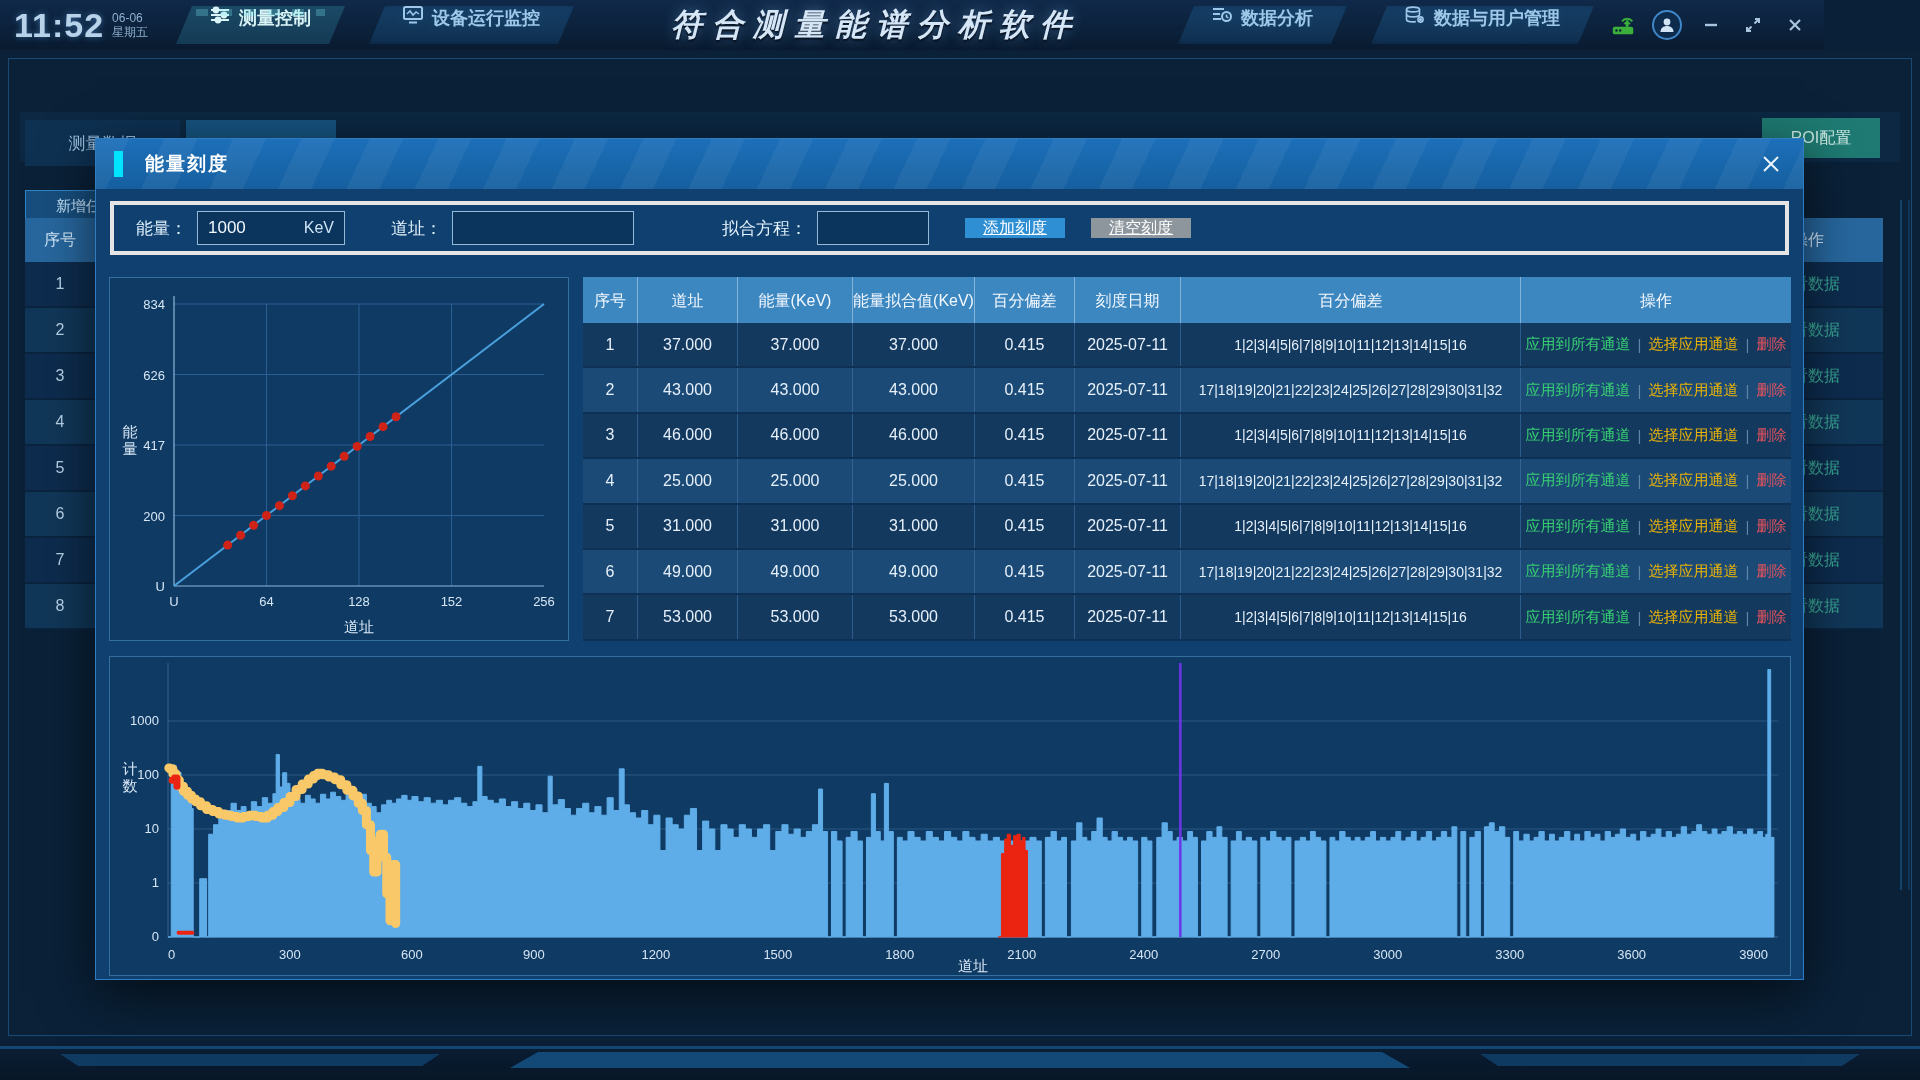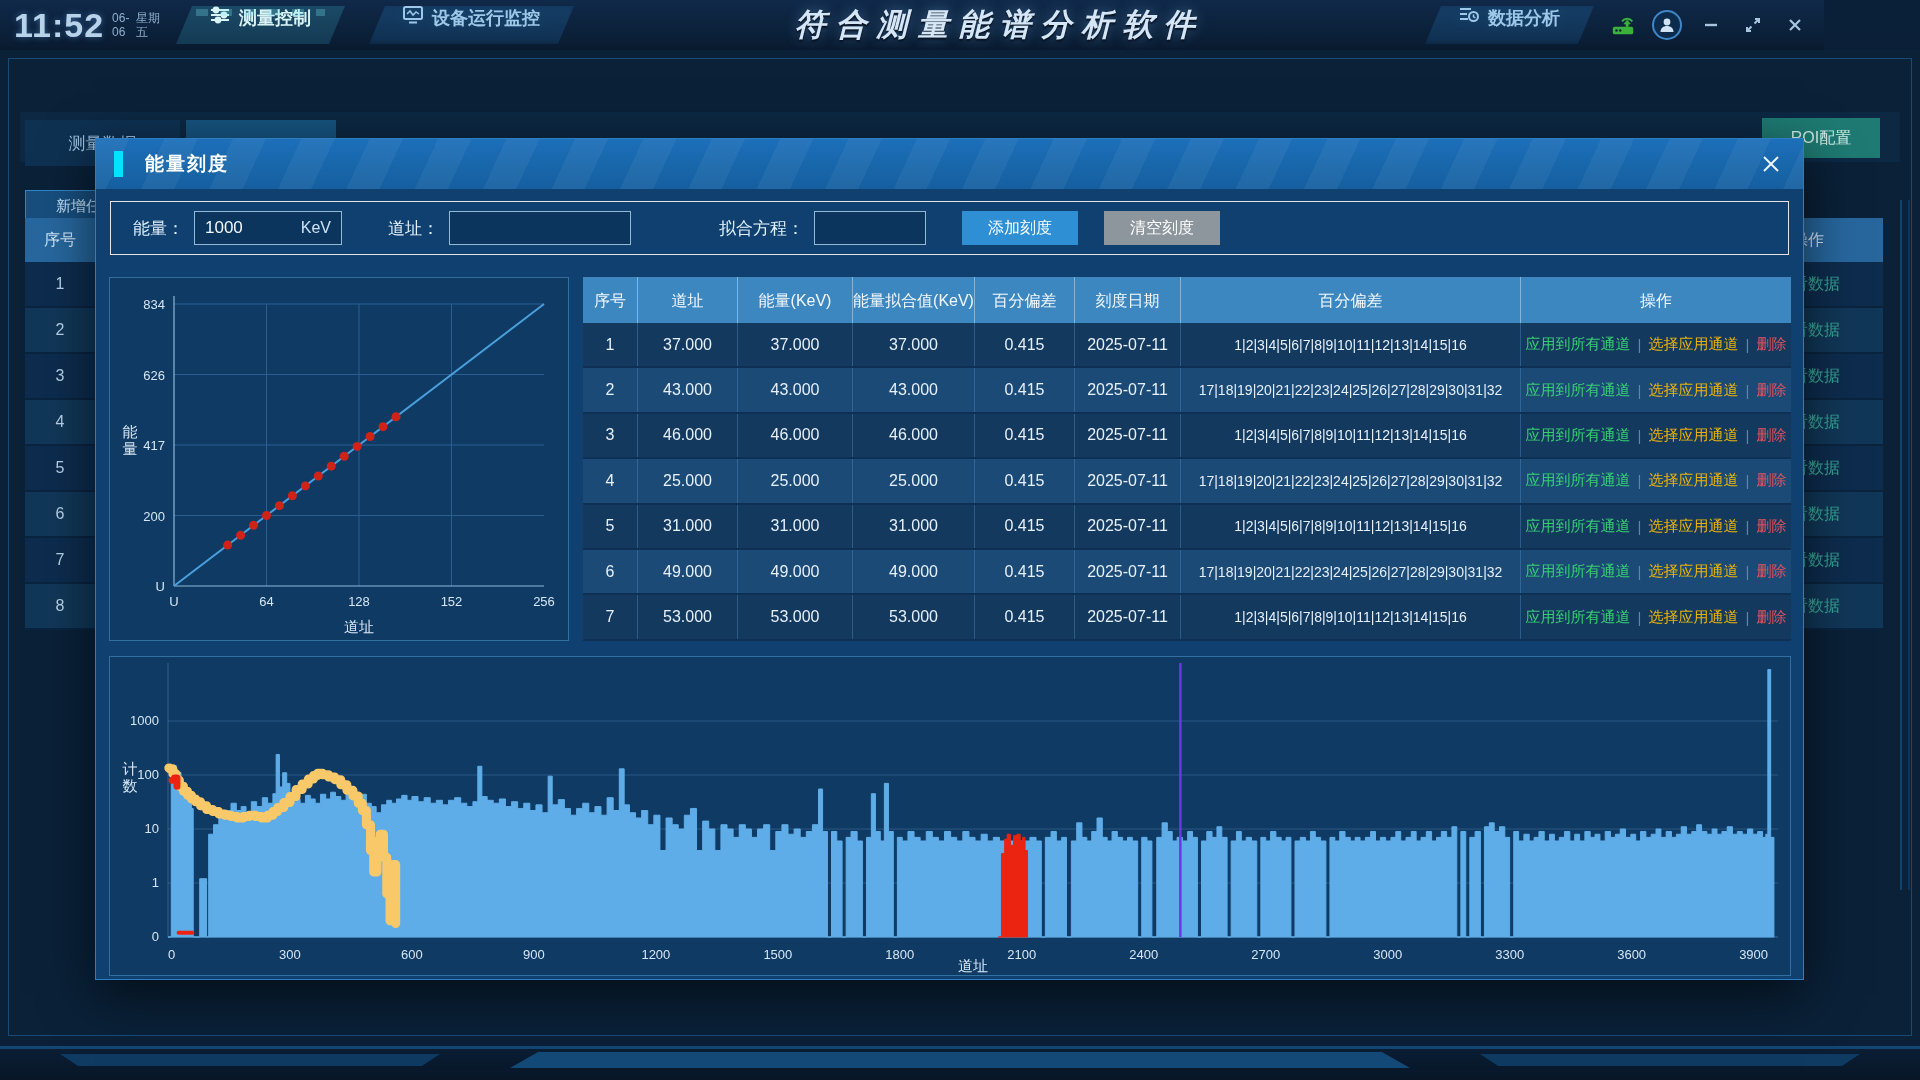--- a/index.html
+++ b/index.html
@@ -8,21 +8,21 @@
   .screen { position:relative; width:1920px; height:1080px;
     background:linear-gradient(#0a1f38,#0a1c31); }
 
   
   .topbar { position:absolute; top:0; left:0; width:1824px; height:50px; z-index:30;
     background:linear-gradient(180deg,#10294a 0%,#0b2038 70%,#091a2f 100%);
     display:flex; align-items:center; }
   .clock { display:flex; align-items:center; gap:8px; margin-left:14px; width:150px; }
   .clock .time { font-size:34px; font-weight:bold; color:#b8d2ea; letter-spacing:1px;
     text-shadow:0 0 6px rgba(90,160,230,.5); }
-  .datecol { display:flex; font-size:12px; color:#8fb0cf; line-height:14px; }
+  .datecol { display:flex; flex-direction:column; font-size:12px; color:#8fb0cf; line-height:14px; }
   .navbtn { position:relative; height:38px; margin:0 12px; padding:0 34px;
     display:flex; align-items:flex-start; gap:9px;
     clip-path:polygon(16px 0,100% 0,calc(100% - 16px) 100%,0 100%);
     background:linear-gradient(180deg,rgba(20,60,100,.55),rgba(12,40,72,.55));
     filter:drop-shadow(0 0 3px rgba(46,130,190,.55));
     color:#9ec7e8; font-size:18px; font-weight:bold; cursor:pointer; }
   .navbtn.active { background:linear-gradient(180deg,#1b4a66,#143a55);
     color:#d9f4f6; filter:drop-shadow(0 0 5px rgba(60,225,230,.8)); }
   .navbtn.active::before { content:""; position:absolute; top:3px; left:20px; right:20px; height:7px;
     background:repeating-linear-gradient(90deg,rgba(120,230,240,.28) 0 12px,transparent 12px 24px); }
@@ -75,30 +75,30 @@
     background:
       repeating-linear-gradient(115deg,rgba(255,255,255,.05) 0 30px,transparent 30px 62px),
       linear-gradient(180deg,#1c6fb9,#155f9f);
     display:flex; align-items:center; }
   .accent-bar { width:9px; height:26px; background:#00e4ff; margin:0 14px 0 18px; }
   .modal-title { font-size:19px; font-weight:bold; color:#ffffff; letter-spacing:2px;margin-left:8px; }
   .modal-close { position:absolute; right:20px; top:13px; width:24px; height:24px; cursor:pointer;
     display:flex; align-items:center; justify-content:center; }
 
   .form-bar { position:absolute; left:14px; right:14px; top:62px; height:54px;
-    border:1px solid #e5e5e5; display:flex; align-items:center; padding-left:22px; gap:10px; }
+    border:4px solid #e5e5e5; display:flex; align-items:center; padding-left:22px; gap:10px; }
   .flabel { color:#e2f1fc; font-size:17px; white-space:nowrap; }
   .inputbox { height:34px; border:1px solid #93b9d8; background:rgba(9,43,79,.55);
     display:flex; align-items:center; padding:0 10px; }
   .inputbox input { background:transparent; border:none; outline:none; color:#f2f8fd;
     font-size:17px; width:100%; font-family:inherit; }
   .unit { color:#cfe3f5; font-size:16px; margin-left:6px; }
   .gap { width:26px; }
-  .btn { height:34px; padding:0 26px; border:none; color:#fff; font-size:16px; cursor:pointer;
-    font-family:inherit; }
+  .btn { height:20px; padding:0 18px; border:none; color:#fff; font-size:16px; cursor:pointer;
+    font-family:inherit;text-decoration:underline; }
   .btn.add { background:#2e8fd4; margin-left:26px; }
   .btn.clear { background:#8d969d; margin-left:16px; }
 
   .chart-panel { position:absolute; background:#0e3a64; border:1px solid #336f9f; }
   .cal-panel { left:13px; top:138px; width:460px; height:364px; }
   .spec-panel { left:13px; top:517px; width:1682px; height:320px; }
 
   
   .cal-table { position:absolute; left:487px; top:138px; width:1208px; height:364px; font-size:16px; }
   .cth { display:grid; grid-template-columns:55px 100px 115px 122px 100px 106px 340px 270px;
@@ -185,20 +185,34 @@
               <line x1="1" y1="8" x2="8" y2="8"></line>
               <line x1="1" y1="13" x2="9" y2="13"></line>
             <circle cx="14.5" cy="10.5" r="4.5"></circle>
               <polyline points="14.5,8.5 14.5,10.8 16.4,11.8" stroke-width="1.5"></polyline>
           </g>
         </svg>
       </span>
       <span>数据分析</span>
     </div>
 
+    <div class="navbtn">
+      <span>
+        <svg width="20" height="18" viewBox="0 0 20 18">
+          <g stroke="#9ec7e8" stroke-width="1.6" fill="none">
+            <ellipse cx="8" cy="3.5" rx="6.5" ry="2.4"></ellipse>
+            <path d="M1.5 3.5 v5 c0 1.3 2.9 2.4 6.5 2.4 s6.5 -1.1 6.5 -2.4 v-5"></path>
+            <path d="M1.5 8.5 v5 c0 1.3 2.9 2.4 6.5 2.4 1 0 2 -.1 2.8 -.25"></path>
+            <circle cx="15.5" cy="13.5" r="2.6"></circle>
+              <circle cx="15.5" cy="13.5" r="0.8" fill="#9ec7e8"></circle>
+          </g>
+        </svg>
+      </span>
+      <span>数据与用户管理</span>
+    </div>
 
     <div class="topright">
       <span class="winbtn">
         <svg width="28" height="26" viewBox="0 0 28 26">
           <g fill="#3bb13b">
             <rect x="3" y="15" width="22" height="8" rx="2"></rect>
             <rect x="17" y="8" width="3" height="7"></rect>
             <path d="M13 9 a7 7 0 0 1 11 0" stroke="#3bb13b" stroke-width="2.2" fill="none"></path>
             <path d="M15.5 12 a4 4 0 0 1 6 0" stroke="#3bb13b" stroke-width="2.2" fill="none"></path>
             <circle cx="7" cy="19" r="1.3" fill="#0a2138"></circle>

